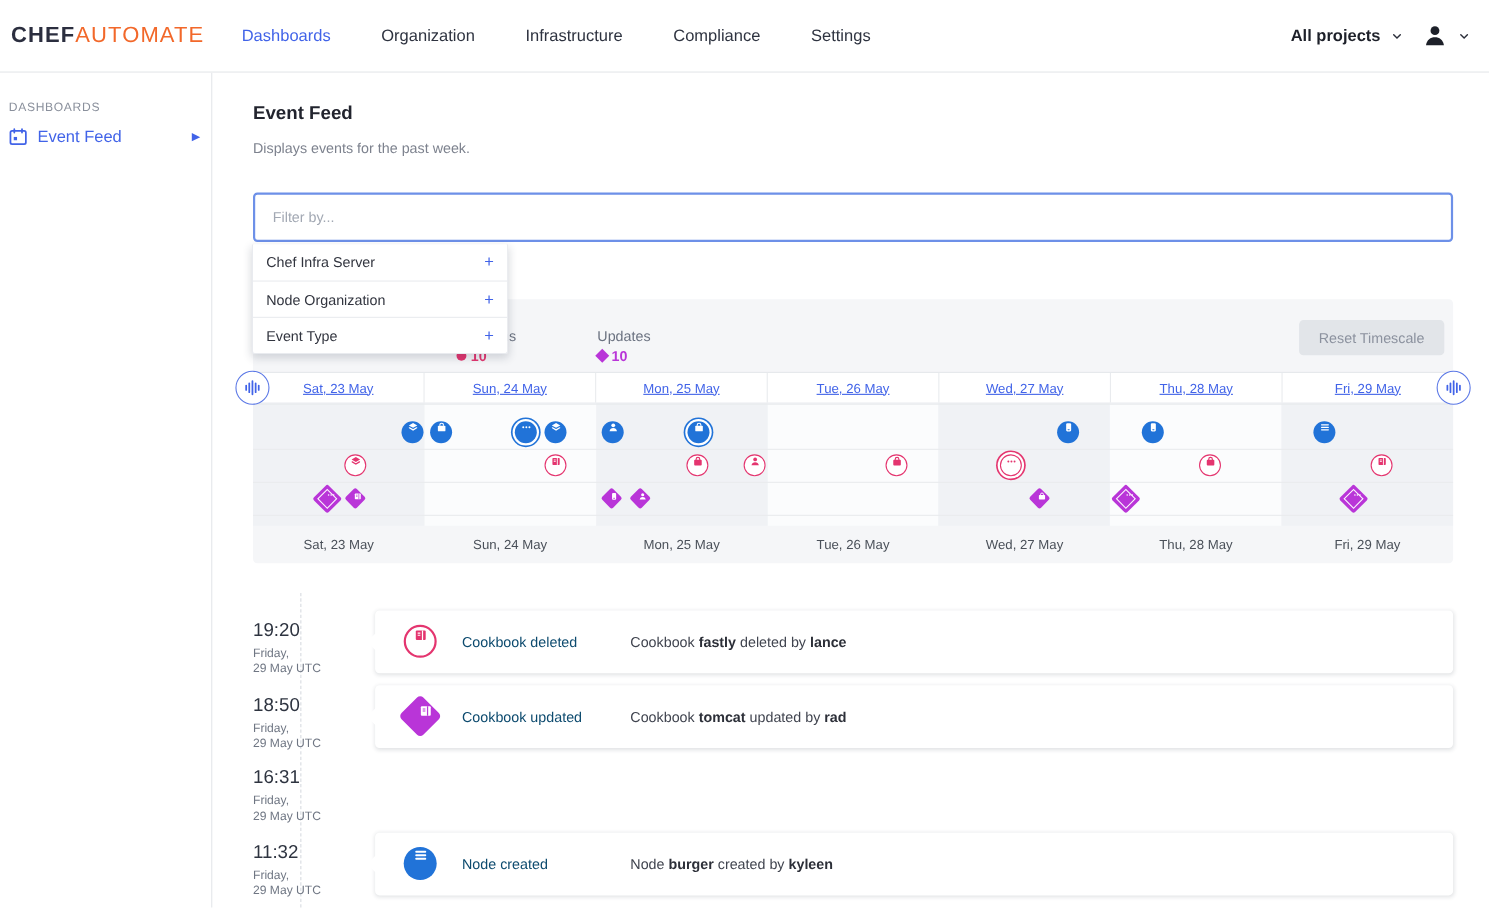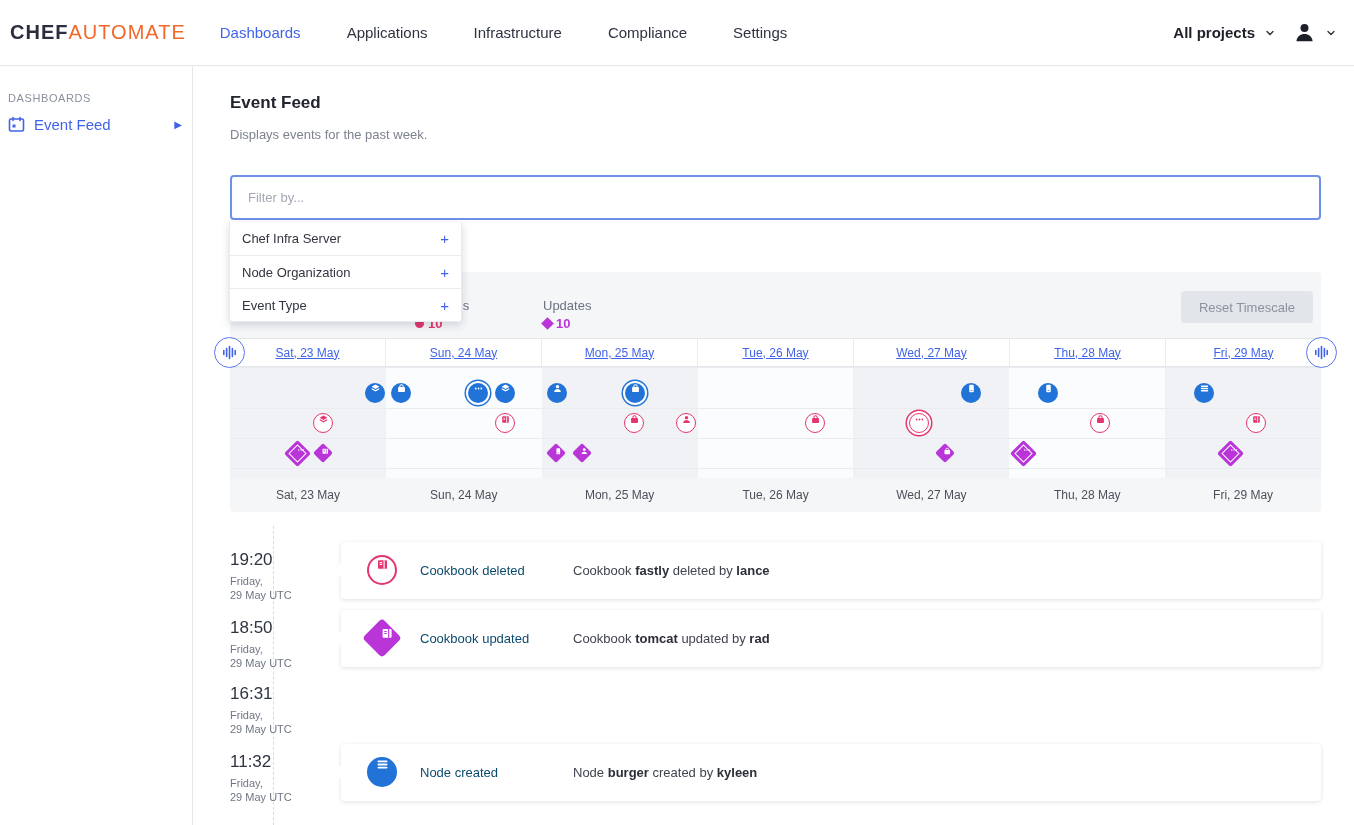--- a/index.html
+++ b/index.html
@@ -88,21 +88,21 @@
   .tl-icon { position:absolute; display:flex; align-items:center; justify-content:center; z-index:4; }
   .shape-circle-solid { width:20px; height:20px; border-radius:50%; background:var(--c); }
   .shape-circle-outline { width:20px; height:20px; border-radius:50%; background:#fff; border:1.5px solid var(--c); }
   .shape-diamond { width:14px; height:14px; background:var(--c); transform:rotate(45deg); border-radius:2px; }
   .shape-diamond.big { width:19px; height:19px; outline:1.5px solid rgba(255,255,255,0.95); outline-offset:-4px; }
   .ringed { box-shadow:0 0 0 2px #fff, 0 0 0 3.5px var(--c); }
   .tl-icon .glyph, .ev-icon .glyph { display:flex; align-items:center; justify-content:center; }
   .shape-diamond .glyph { transform:rotate(-45deg); }
 
   
-  .feed { position:absolute; left:37px; top:460px; width:1091px; bottom:0;text-decoration:underline; }
+  .feed { position:absolute; left:37px; top:473px; width:1091px; bottom:0;text-decoration:underline; }
   .feed::before { content:""; position:absolute; left:43px; top:0; bottom:0;
     border-left:1px dashed #d8dbe0; }
   .ev-row { position:absolute; left:0; right:0; height:57px; }
   .ev-time { position:absolute; left:0; top:8px; width:100px; }
   .ev-time .t { font-size:17px; color:#2e3440; }
   .ev-time .d { font-size:11px; color:#6f7683; margin-top:5px; line-height:1.25; }
   .ev-card { position:absolute; left:111px; right:0; top:0; height:57px; background:#fff;
     border-radius:4px; box-shadow:0 1px 4px rgba(30,40,60,0.14); }
   .ev-card .tail { position:absolute; left:-5px; top:23px; width:11px; height:11px;
     background:#fff; transform:rotate(45deg); }
@@ -117,21 +117,21 @@
 </style>
 </head>
 <body>
 
 <header class="topnav">
   <div class="brand">
     <span class="chef">CHEF</span><span class="automate">AUTOMATE</span>
   </div>
   <nav class="navitems" id="navitems">
       <span class="navitem active">Dashboards</span>
-      <span class="navitem">Applications</span>
+      <span class="navitem">Organization</span>
       <span class="navitem">Infrastructure</span>
       <span class="navitem">Compliance</span>
       <span class="navitem">Settings</span>
     </nav>
   <div class="nav-right">
     <span class="projects">All projects</span>
     <span class="chev">
       <svg width="10" height="10" viewBox="0 0 10 10">
           <path d="M2 3.5 5 6.5 8 3.5" fill="none" stroke="#2b2e3a" stroke-width="1.3" stroke-linecap="round"></path>
         </svg>

